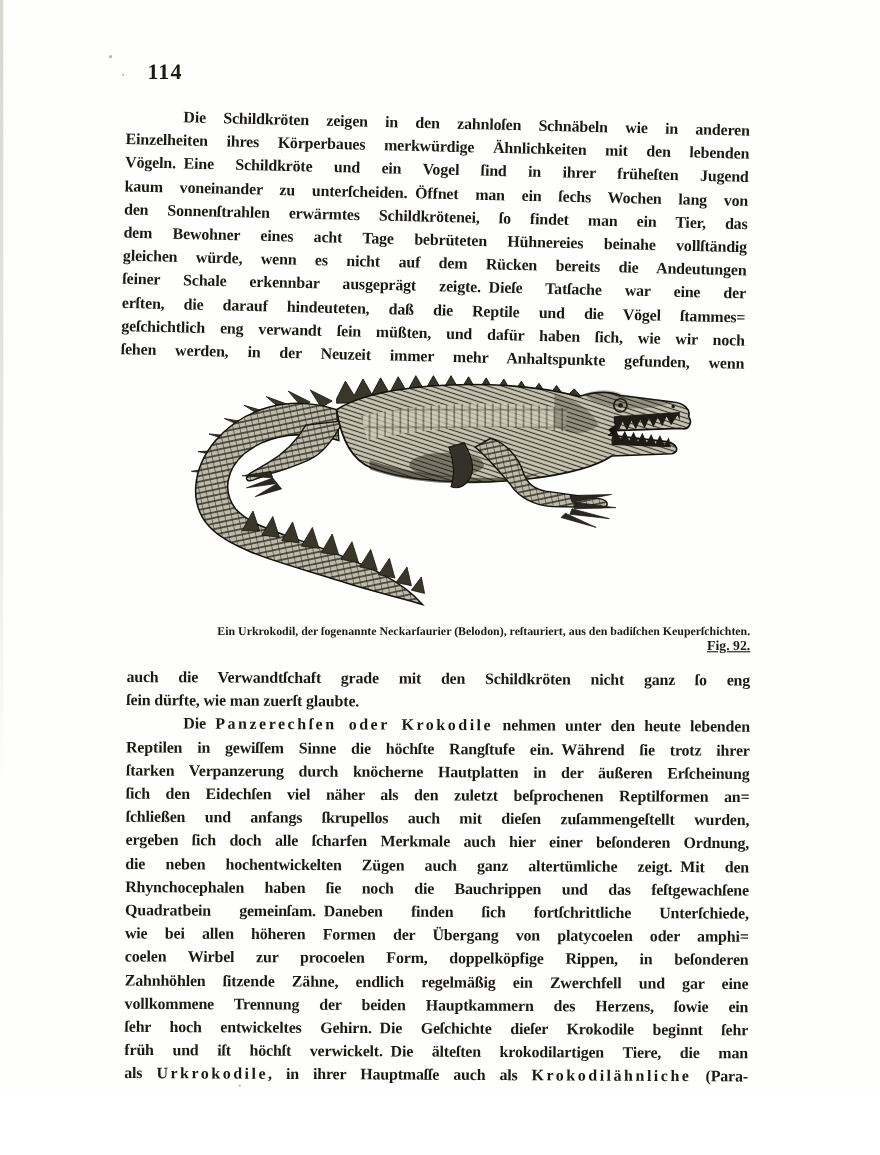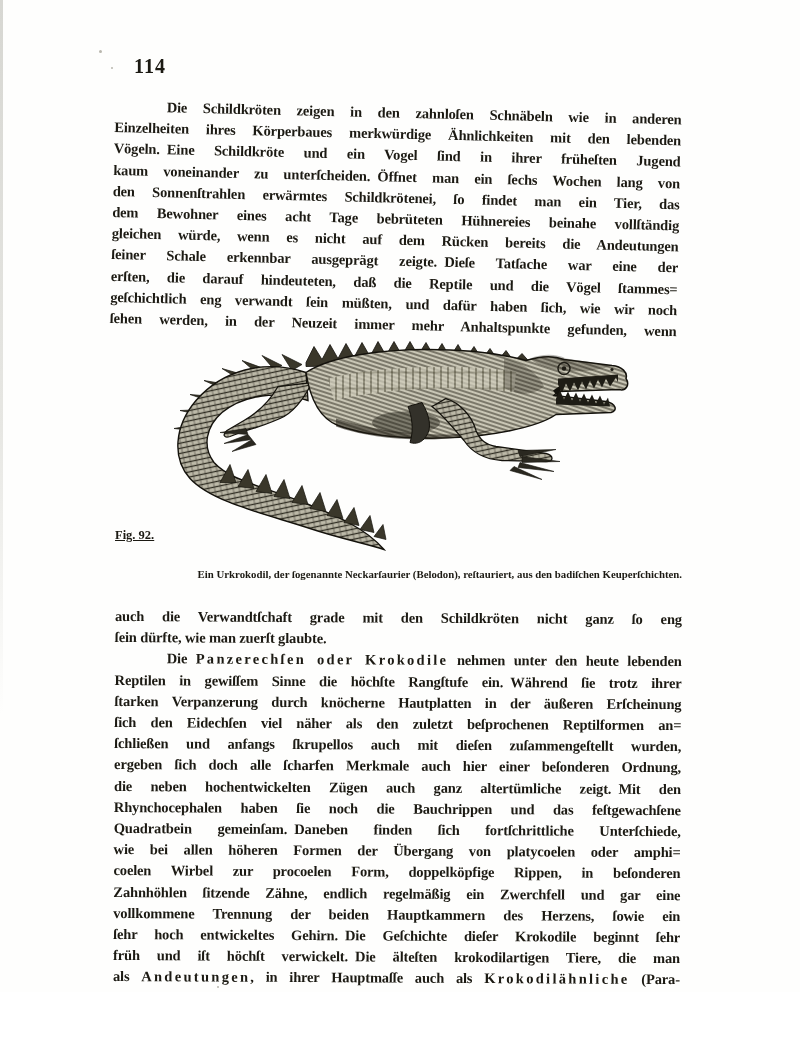--- a/index.html
+++ b/index.html
@@ -32,22 +32,22 @@
   }
   .b1{top:96px;transform:rotate(1.35deg);transform-origin:0 0;}
   .b2{top:606px;transform:rotate(0.32deg);transform-origin:0 0;}
   .line{text-align:justify;text-align-last:justify;}
   .line.short{text-align-last:left;}
   .line.indent{text-indent:52px;}
   .sperr{letter-spacing:2.3px;}
 
   figure.fig{position:absolute;left:160px;top:332px;width:500px;height:221px;margin:0;padding:0;}
   .figlabel{
-    position:absolute;left:115px;top:528px;width:567px;
-    text-align:left;font-size:12.5px;font-weight:700;text-decoration:underline;
+    position:absolute;left:115px;top:580px;width:567px;
+    text-align:right;font-size:12.5px;font-weight:700;text-decoration:underline;
   }
   .figcap{
     position:absolute;left:115px;top:568px;width:567px;
     text-align:right;font-size:10.8px;font-weight:700;
     white-space:nowrap;letter-spacing:0;
   }
 </style>
 </head>
 <body>
 
@@ -177,16 +177,16 @@
     <div class="line">ergeben ſich doch alle ſcharfen Merkmale auch hier einer beſonderen Ordnung,</div>
     <div class="line">die neben hochentwickelten Zügen auch ganz altertümliche zeigt. Mit den</div>
     <div class="line">Rhynchocephalen haben ſie noch die Bauchrippen und das feſtgewachſene</div>
     <div class="line">Quadratbein gemeinſam. Daneben finden ſich fortſchrittliche Unterſchiede,</div>
     <div class="line">wie bei allen höheren Formen der Übergang von platycoelen oder amphi=</div>
     <div class="line">coelen Wirbel zur procoelen Form, doppelköpfige Rippen, in beſonderen</div>
     <div class="line">Zahnhöhlen ſitzende Zähne, endlich regelmäßig ein Zwerchfell und gar eine</div>
     <div class="line">vollkommene Trennung der beiden Hauptkammern des Herzens, ſowie ein</div>
     <div class="line">ſehr hoch entwickeltes Gehirn. Die Geſchichte dieſer Krokodile beginnt ſehr</div>
     <div class="line">früh und iſt höchſt verwickelt. Die älteſten krokodilartigen Tiere, die man</div>
-    <div class="line"><span>als </span><span class="sperr">Andeutungen</span><span>, in ihrer Hauptmaſſe auch als </span><span class="sperr">Krokodilähnliche</span><span> (Para-</span></div>
+    <div class="line"><span>als </span><span class="sperr">Urkrokodile</span><span>, in ihrer Hauptmaſſe auch als </span><span class="sperr">Krokodilähnliche</span><span> (Para-</span></div>
   </div>
 
 </div>
 
 </body></html>

